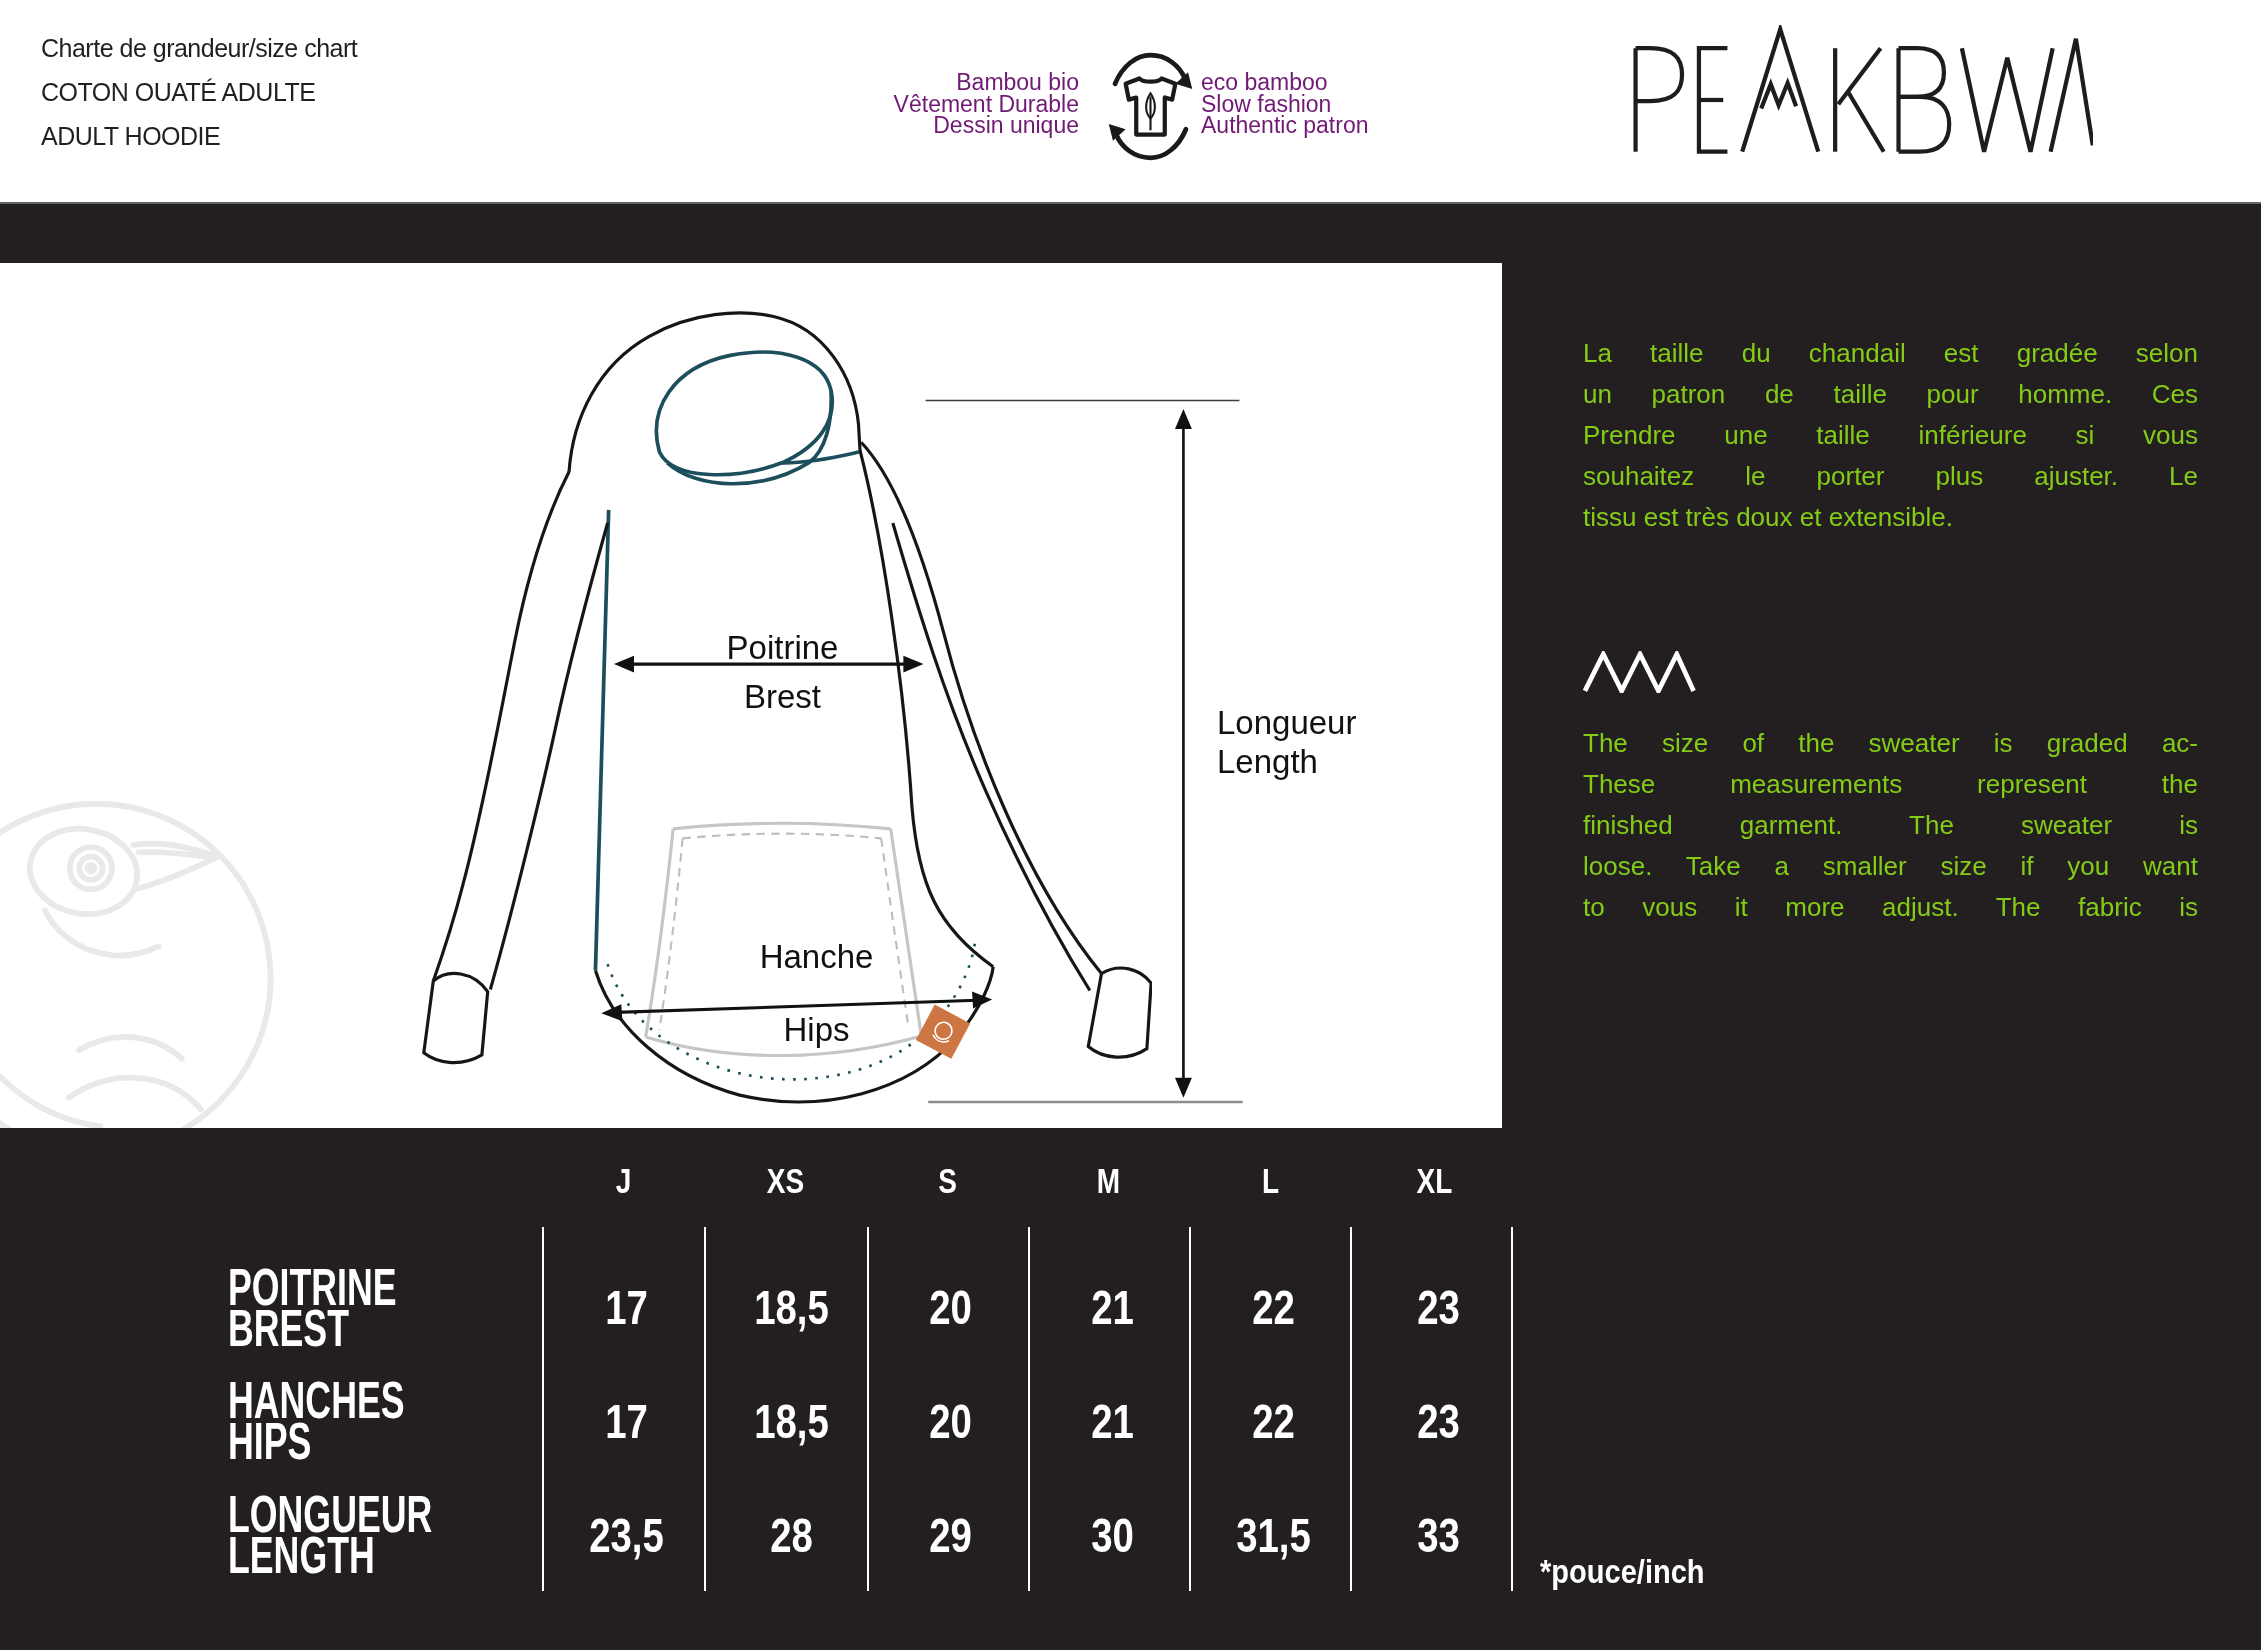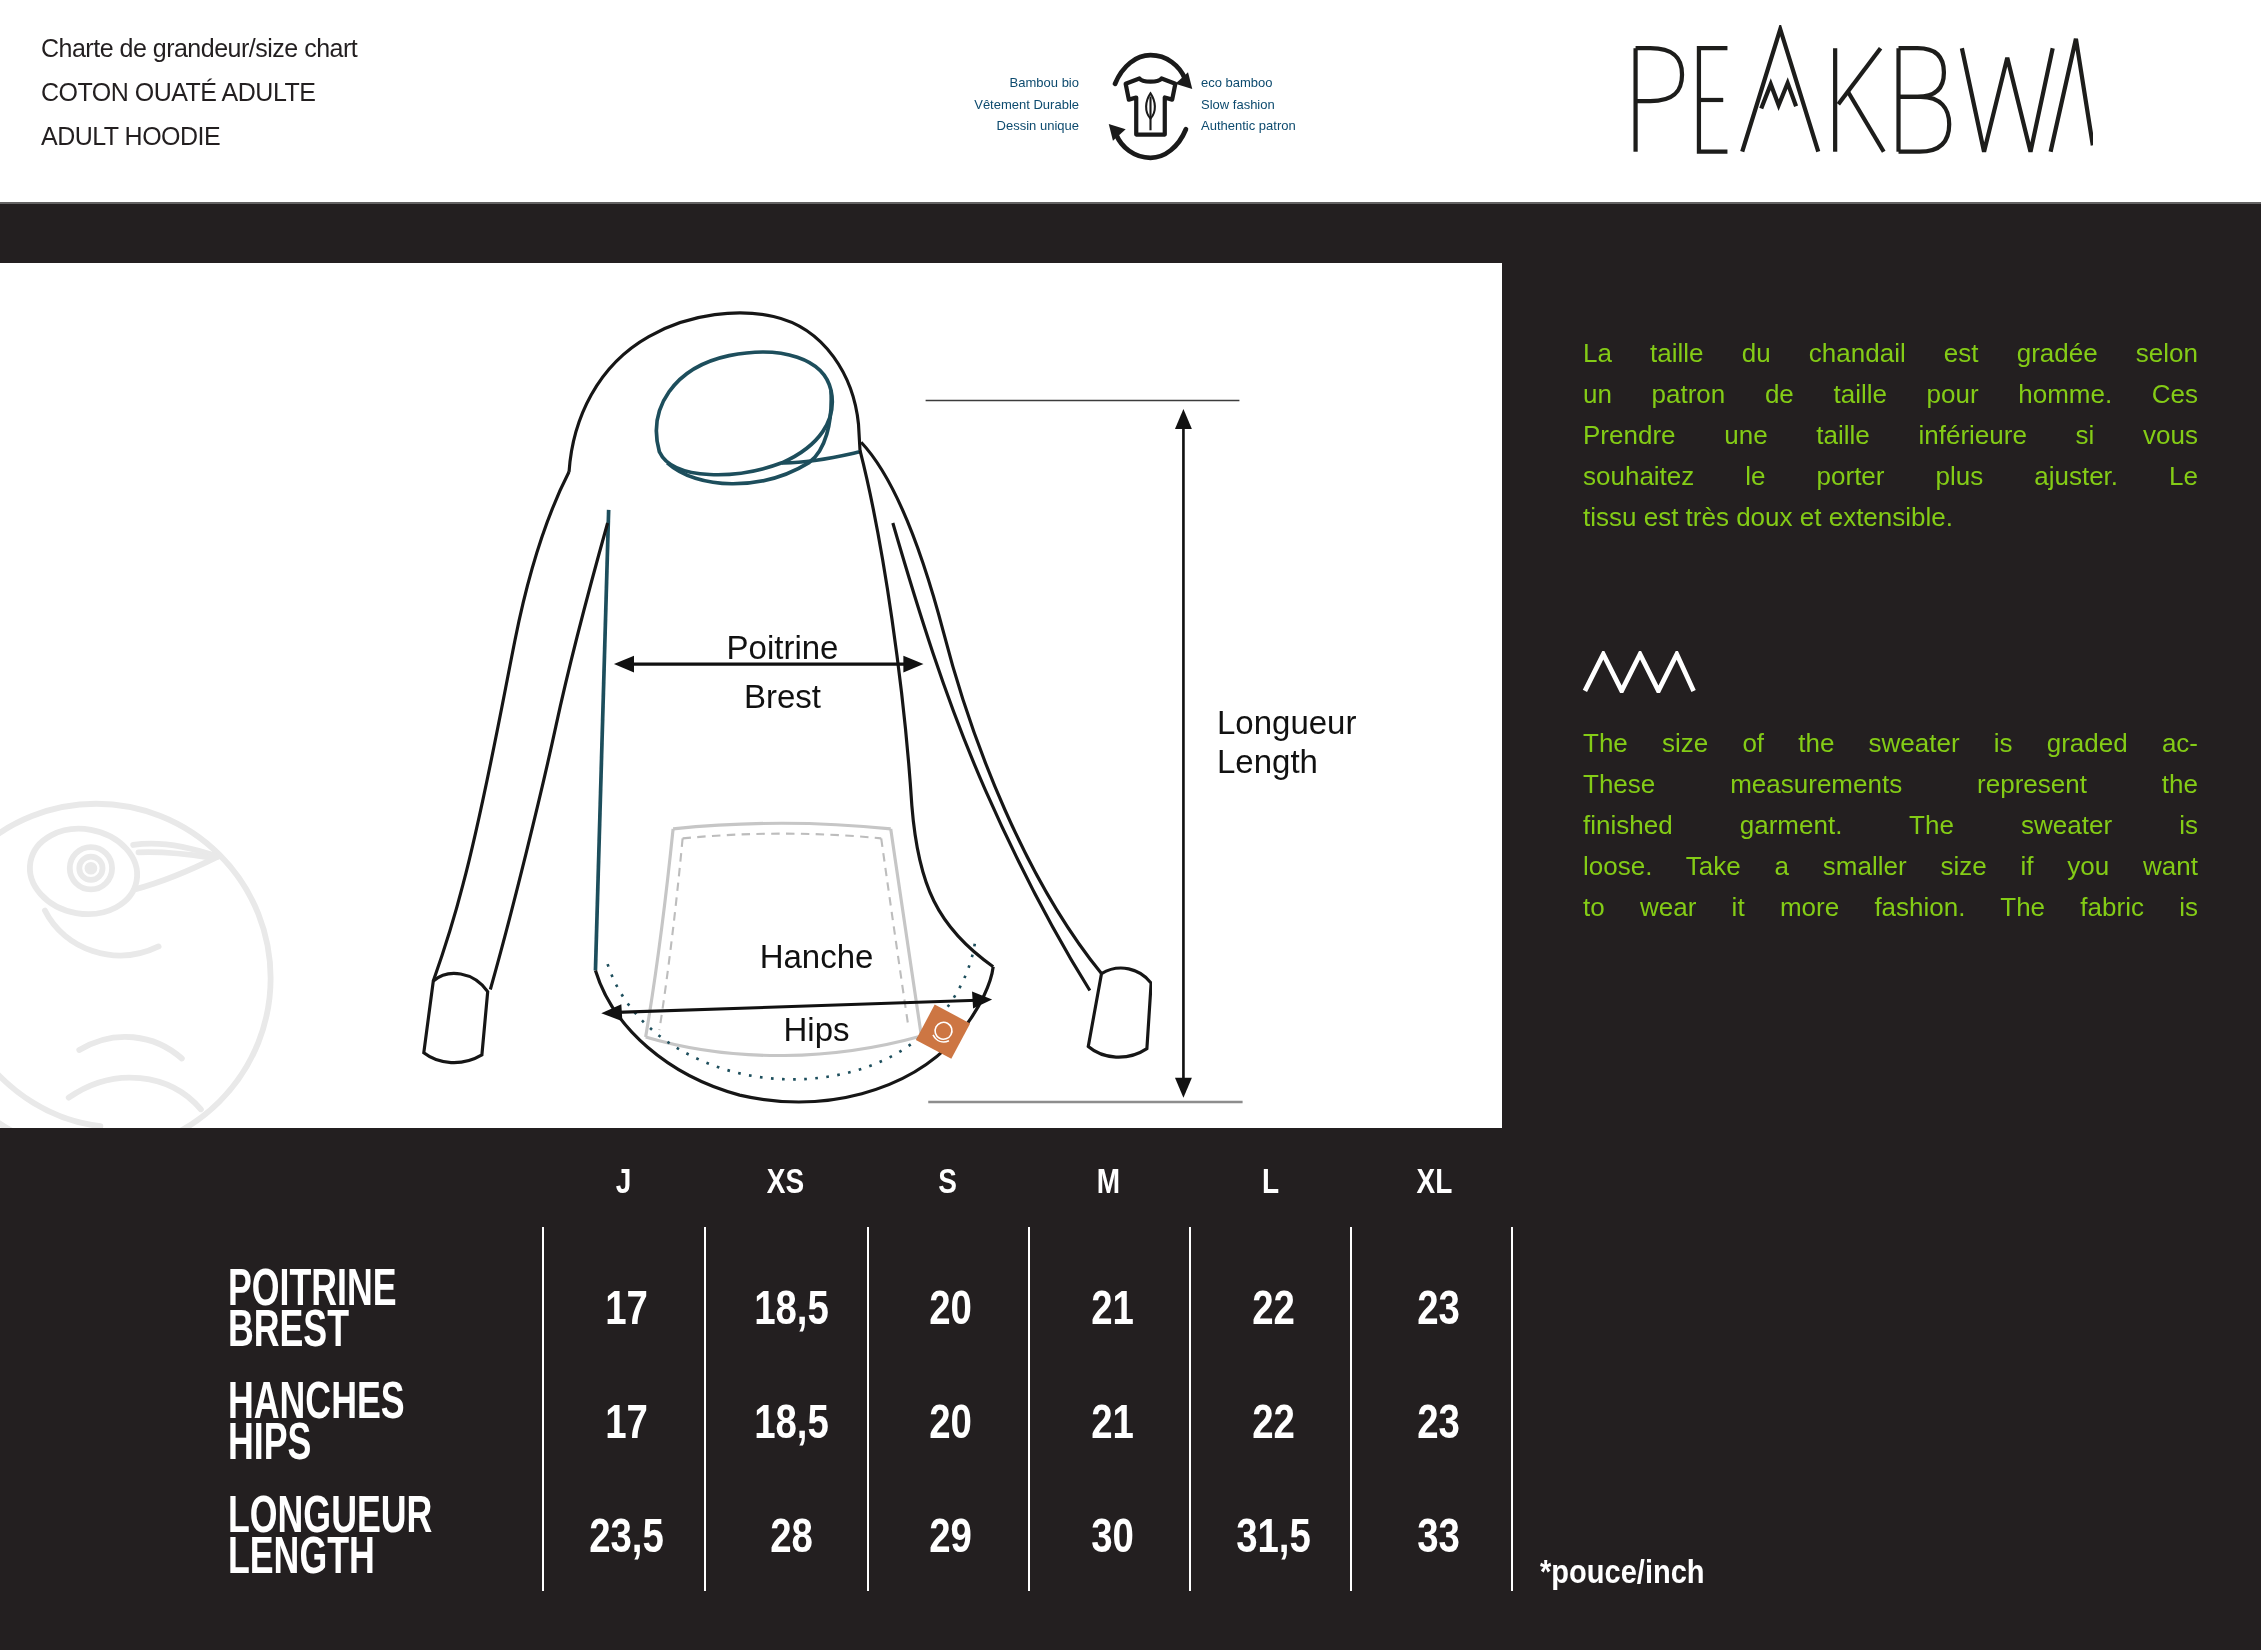--- a/index.html
+++ b/index.html
@@ -7,21 +7,21 @@
     width:2261px;height:1650px;position:relative;overflow:hidden;
     background:#231f20;
     font-family:"Liberation Sans", sans-serif;
     color:#231f20;
   }
   .abs{position:absolute;}
   .top-band{left:0;top:0;width:2261px;height:202px;background:#ffffff;}
   .bar-topline{left:0;top:202px;width:2261px;height:1.6px;background:#9a9a9a;opacity:.55;}
   .main-panel{left:0;top:263px;width:1502px;height:865px;background:#ffffff;overflow:hidden;}
   .page-title{left:41px;top:26.4px;font-size:25px;line-height:44px;letter-spacing:-0.5px;color:#231f20;white-space:nowrap;}
-  .badge-text{font-size:13px;line-height:21.7px;color:#0c4a6e;white-space:nowrap;}
+  .badge-text{font-size:23px;line-height:21.7px;color:#701a75;white-space:nowrap;}
   .badge-left{left:868px;top:72px;width:211px;text-align:right;}
   .badge-right{left:1201px;top:72px;width:275px;text-align:left;}
   .info{width:615px;color:#84cc16;font-size:26px;line-height:41px;}
   .info div{width:100%;}
   .jline{text-align:justify;text-align-last:justify;}
   .nline{text-align:left;}
   .diagram-label{font-size:33px;color:#111;text-align:center;width:317px;line-height:36px;}
   .length-label{font-size:33px;line-height:39px;color:#111;text-align:left;white-space:nowrap;}
   .th{width:159px;text-align:center;font-size:35px;font-weight:bold;color:#fff;transform:scaleX(.8);transform-origin:center;white-space:nowrap;}
   .vline{width:2.1px;height:364px;background:#ffffff;}
@@ -202,21 +202,21 @@
 
 <svg class="abs" style="left:1582px;top:651px;" width="114" height="42" viewBox="0 0 216 80">
   <polyline points="5,76 40,6 75,76 110,6 145,76 180,6 212,76" fill="none" stroke="#ffffff" stroke-width="9"></polyline>
 </svg>
 
 <div class="abs info" style="left:1583px;top:723px;line-height:41px;">
   <div class="jline">The size of the sweater is graded ac-</div>
   <div class="jline">These measurements represent the</div>
   <div class="jline">finished garment. The sweater is</div>
   <div class="jline">loose. Take a smaller size if you want</div>
-  <div class="jline">to wear it more fashion. The fabric is</div>
+  <div class="jline">to vous it more adjust. The fabric is</div>
 </div>
 
 <div class="abs th" style="left:544px;top:1161px;">J</div>
 <div class="abs th" style="left:706px;top:1161px;">XS</div>
 <div class="abs th" style="left:868px;top:1161px;">S</div>
 <div class="abs th" style="left:1029px;top:1161px;">M</div>
 <div class="abs th" style="left:1191px;top:1161px;">L</div>
 <div class="abs th" style="left:1355px;top:1161px;">XL</div>
 
 <div class="abs vline" style="left:542px;top:1227px;"></div>

